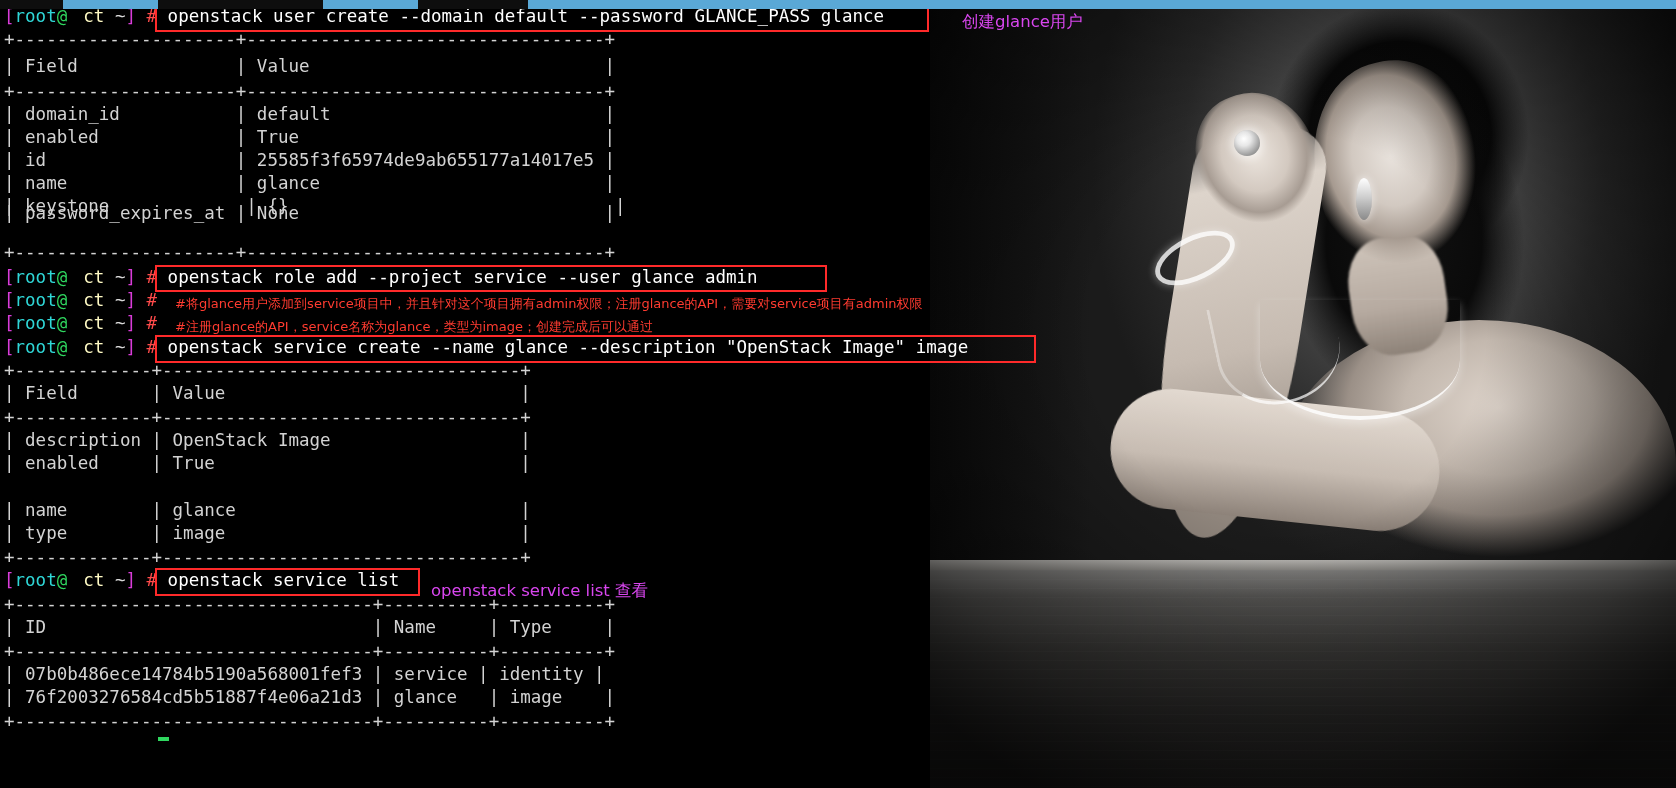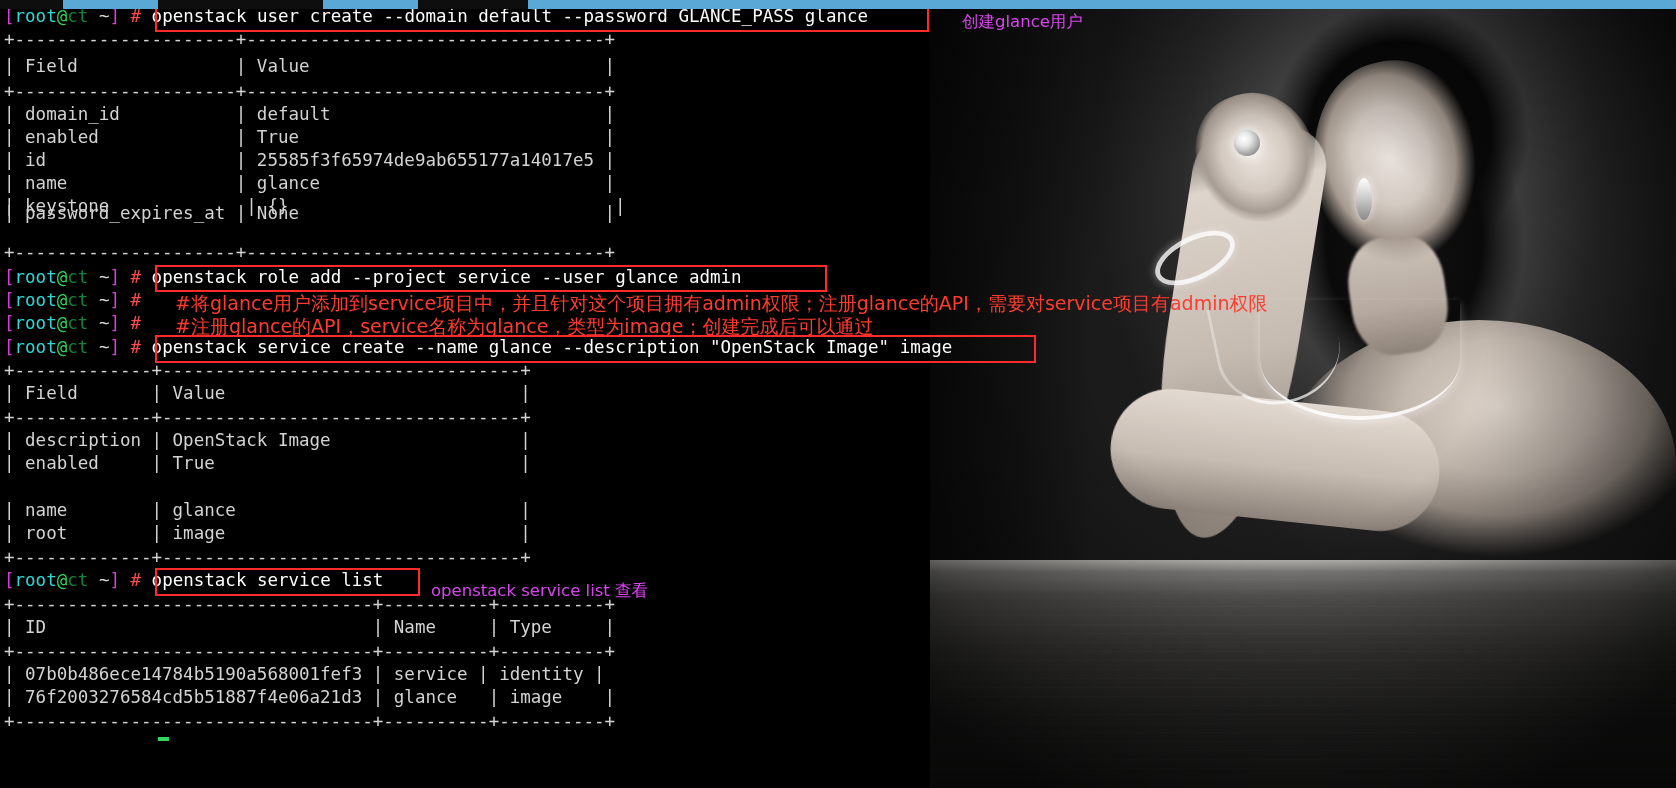--- a/index.html
+++ b/index.html
@@ -146,21 +146,21 @@
     white-space:pre;
     font-size:17.5px;
     line-height:23.4px;
     letter-spacing:0px;
     color:#d8d8d8;
     font-family:"DejaVu Sans Mono","Liberation Mono",monospace;
   }
   .pr-b { color:#d93cd9; }      
   .pr-root { color:#2fd7d7; }   
   .pr-at { color:#2fd75f; }     
-  .pr-host { color:#15803d; }   
+  .pr-host { color:#fef9c3;margin-left:16px; }   
   .pr-tilde { color:#d8d8d8; }
   .pr-hash { color:#ff4b4b; }
   .cmd { color:#ffffff; }
   .out { color:#d3d3d3; }
 
   
   .hl {
     position:absolute;
     border:2.5px solid #ff2a2a;
     z-index:7;
@@ -175,21 +175,21 @@
     font-size:16.5px;
     line-height:20px;
     white-space:pre;
     z-index:8;
     font-weight:500;
   }
   .zh-in {
     position:absolute;
     color:#ff3b30;
     font-family:"DejaVu Sans","Liberation Sans",sans-serif;
-    font-size:19px;
+    font-size:13px;
     line-height:23.4px;
     white-space:pre;
     z-index:6;
   }
   #cursor {
     position:absolute; left:158px; top:737px; width:11px; height:4px;
     background:#2fd75f; z-index:8;
   }
 </style>
 </head>
@@ -245,21 +245,21 @@
   <div class="line" style="top:312px;"><span class="pr-b">[</span><span class="pr-root">root</span><span class="pr-at">@</span><span class="pr-host">ct</span><span class="pr-tilde"> </span><span class="pr-tilde">~</span><span class="pr-b">]</span><span> </span><span class="pr-hash">#</span></div>
 
   <div class="line" style="top:336px;"><span class="pr-b">[</span><span class="pr-root">root</span><span class="pr-at">@</span><span class="pr-host">ct</span><span class="pr-tilde"> </span><span class="pr-tilde">~</span><span class="pr-b">]</span><span> </span><span class="pr-hash">#</span><span> </span><span class="cmd">openstack service create --name glance --description "OpenStack Image" image</span></div>
 
   <div class="line out" style="top:359px;">+-------------+----------------------------------+</div>
   <div class="line out" style="top:382px;">| Field       | Value                            |</div>
   <div class="line out" style="top:406px;">+-------------+----------------------------------+</div>
   <div class="line out" style="top:429px;">| description | OpenStack Image                  |</div>
   <div class="line out" style="top:452px;">| enabled     | True                             |</div>
   <div class="line out" style="top:499px;">| name        | glance                           |</div>
-  <div class="line out" style="top:522px;">| root        | image                            |</div>
+  <div class="line out" style="top:522px;">| type        | image                            |</div>
   <div class="line out" style="top:546px;">+-------------+----------------------------------+</div>
 
   <div class="line" style="top:569px;"><span class="pr-b">[</span><span class="pr-root">root</span><span class="pr-at">@</span><span class="pr-host">ct</span><span class="pr-tilde"> </span><span class="pr-tilde">~</span><span class="pr-b">]</span><span> </span><span class="pr-hash">#</span><span> </span><span class="cmd">openstack service list</span></div>
 
   <div class="line out" style="top:593px;">+----------------------------------+----------+----------+</div>
   <div class="line out" style="top:616px;">| ID                               | Name     | Type     |</div>
   <div class="line out" style="top:640px;">+----------------------------------+----------+----------+</div>
   <div class="line out" style="top:663px;">| 07b0b486ece14784b5190a568001fef3 | service | identity |</div>
   <div class="line out" style="top:686px;">| 76f2003276584cd5b51887f4e06a21d3 | glance   | image    |</div>
   <div class="line out" style="top:710px;">+----------------------------------+----------+----------+</div>

